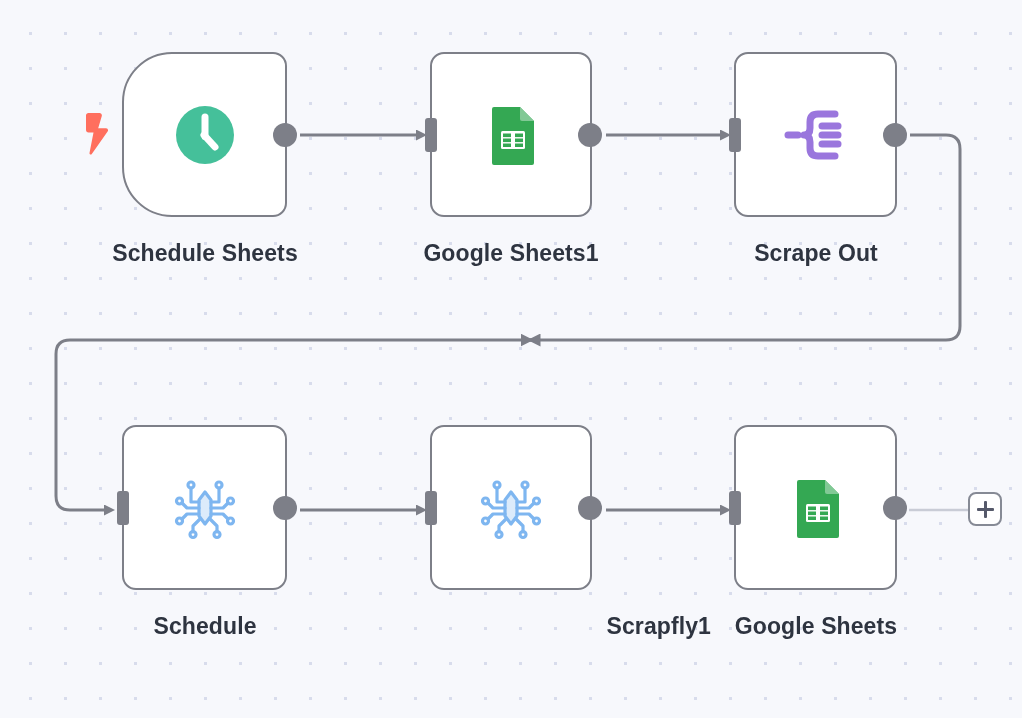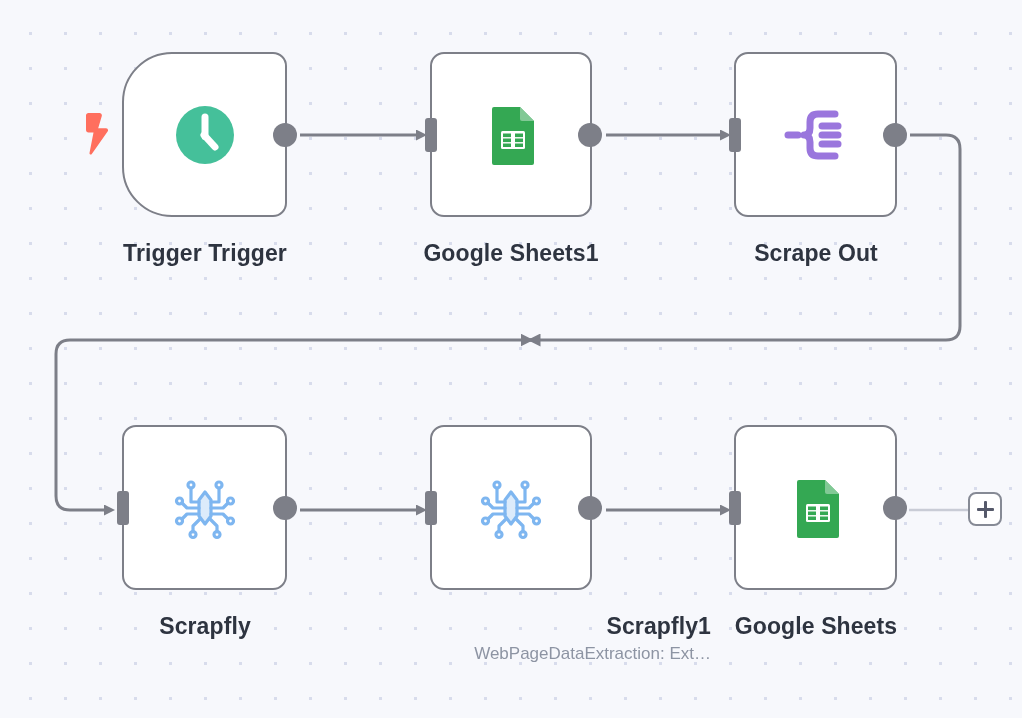--- a/index.html
+++ b/index.html
@@ -190,21 +190,21 @@
 
   <div class="trigger-bolt" style="left:84px; top:113px;">
     <svg width="26" height="42" viewBox="0 0 26 42">
       <path d="M15.5 0 H4.5 C3 0 2 1 2 2.3 V17 C2 18.4 3 19.4 4.5 19.4 H9.5 L5.5 40
                C5.3 41.4 7 42.2 7.8 41 L23.6 18.6 C24.6 17.2 23.7 15.3 22 15.3
                H14.2 L17.8 3 C18.2 1.4 17.1 0 15.5 0 Z" fill="#ff6f5e"></path>
     </svg>
   </div>
 
   <div class="label-block" style="left:0px; top:238px; width:410px;">
-    <div class="node-title">Trigger Trigger</div>
+    <div class="node-title">Schedule Sheets</div>
     <div class="node-subtitle"></div>
   </div>
 
   <div class="node" style="left:430px; top:52px; width:162px; height:165px;">
     <div class="in-port"></div>
     <div class="node-icon">
       <svg width="72" height="72" viewBox="0 0 72 72">
         <path d="M17 8 H45 L59 22 V64 Q59 66 57 66 H19 Q17 66 17 64 V10 Q17 8 19 8 Z" fill="#34a853"></path>
         <path d="M45 8 L59 22 H47 Q45 22 45 20 Z" fill="#81c995"></path>
         <rect x="26" y="32" width="24" height="18" rx="1.5" fill="#ffffff"></rect>
@@ -267,21 +267,21 @@
           <circle cx="61.5" cy="49" r="3"></circle>
           <circle cx="24" cy="62.5" r="3"></circle>
           <circle cx="48" cy="62.5" r="3"></circle>
         </g>
       </svg>
     </div>
     <div class="out-port"></div>
   </div>
 
   <div class="label-block" style="left:0px; top:611px; width:410px;">
-    <div class="node-title">Scrapfly</div>
+    <div class="node-title">Schedule</div>
   </div>
 
   <div class="node" style="left:430px; top:425px; width:162px; height:165px;">
     <div class="in-port"></div>
     <div class="node-icon">
       <svg width="72" height="72" viewBox="0 0 72 72">
         <g fill="none" stroke="#7eb6f0" stroke-width="3.2" stroke-linecap="round" stroke-linejoin="round">
           <path d="M36 20 L42 28 V44 L36 52 L30 44 V28 Z" fill="#dcebfb"></path>
           <path d="M30 30 H22 V16"></path>
           <path d="M42 30 H50 V16"></path>
@@ -300,21 +300,20 @@
           <circle cx="24" cy="62.5" r="3"></circle>
           <circle cx="48" cy="62.5" r="3"></circle>
         </g>
       </svg>
     </div>
     <div class="out-port"></div>
   </div>
 
   <div class="label-block" style="left:311px; top:611px; width:400px;text-align:right;">
     <div class="node-title">Scrapfly1</div>
-    <div class="node-subtitle">WebPageDataExtraction: Ext…</div>
   </div>
 
   <div class="node" style="left:734px; top:425px; width:163px; height:165px;">
     <div class="in-port"></div>
     <div class="node-icon">
       <svg width="72" height="72" viewBox="0 0 72 72">
         <path d="M17 8 H45 L59 22 V64 Q59 66 57 66 H19 Q17 66 17 64 V10 Q17 8 19 8 Z" fill="#34a853"></path>
         <path d="M45 8 L59 22 H47 Q45 22 45 20 Z" fill="#81c995"></path>
         <rect x="26" y="32" width="24" height="18" rx="1.5" fill="#ffffff"></rect>
         <rect x="28" y="34.5" width="8" height="3.6" fill="#34a853"></rect>

